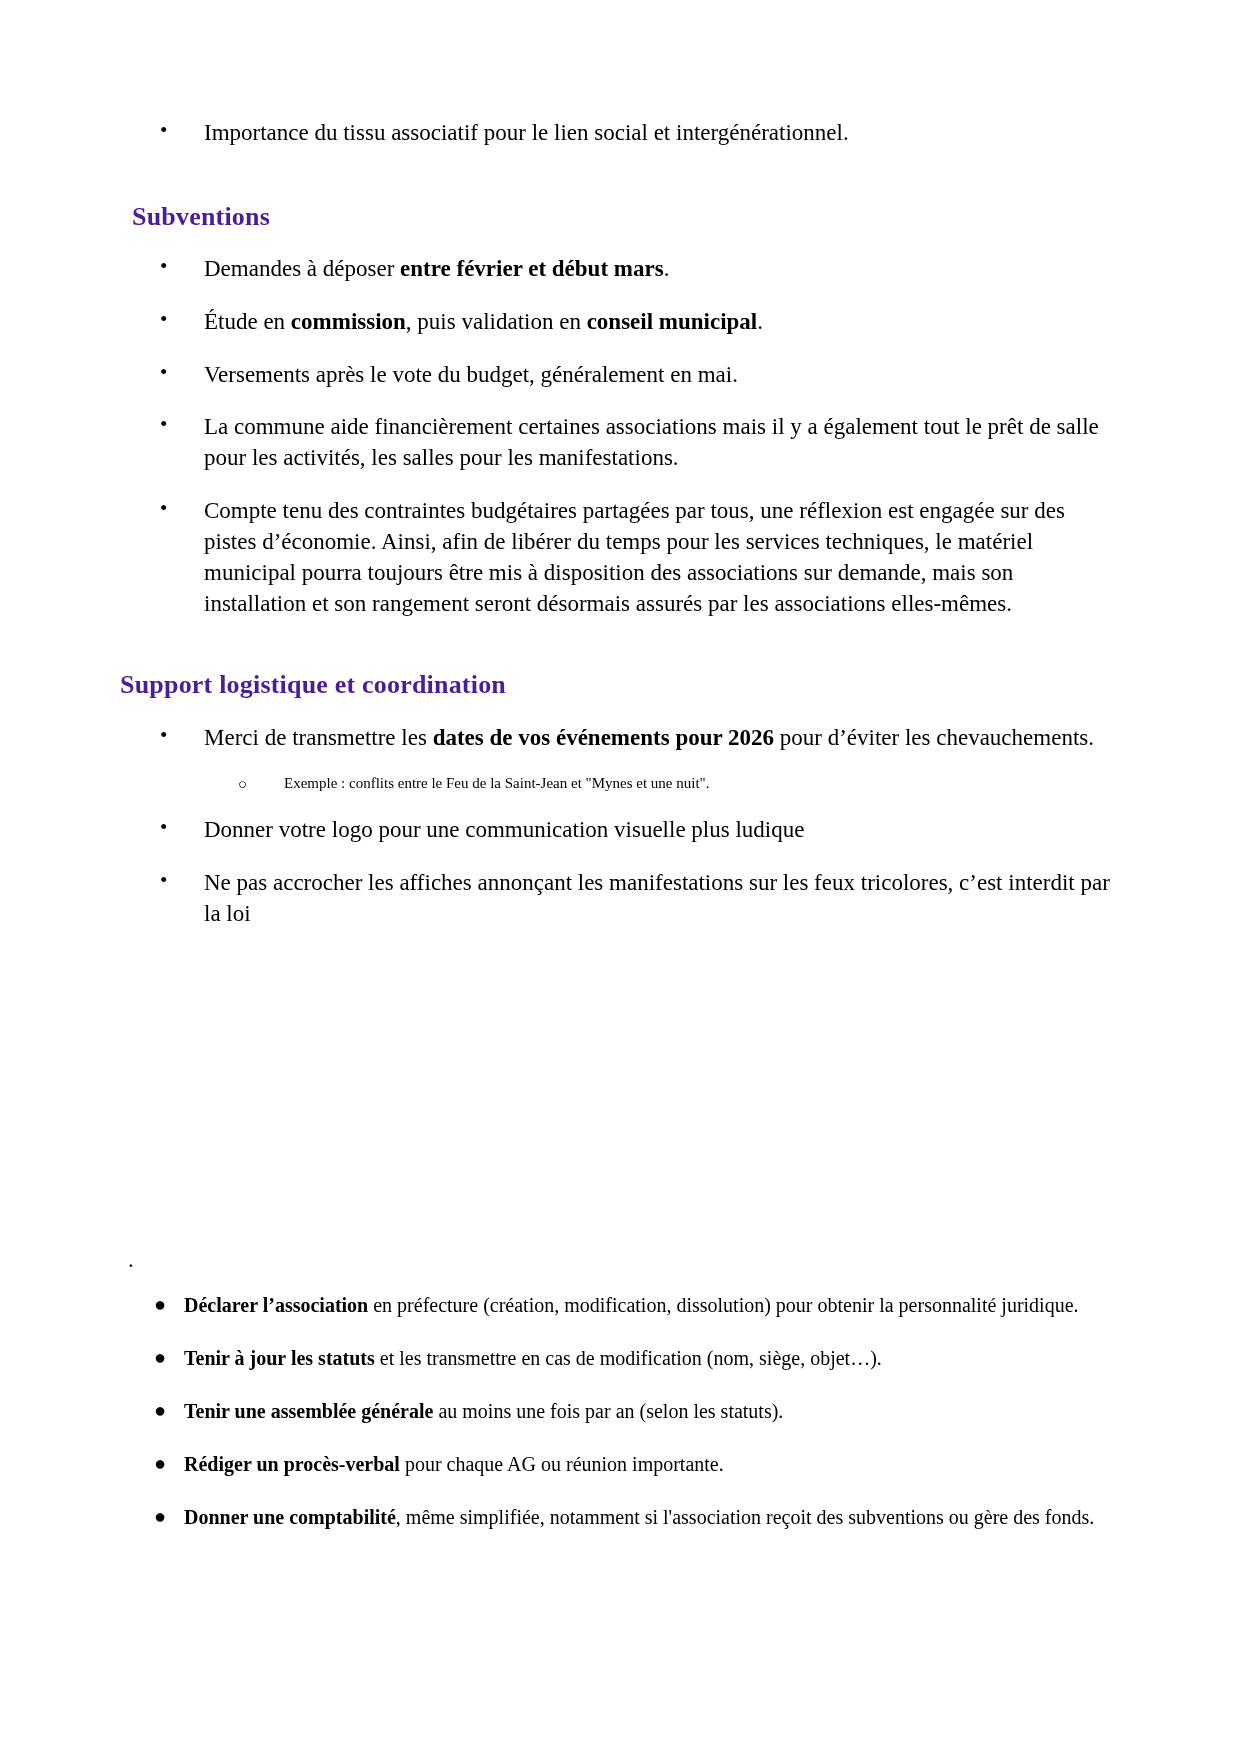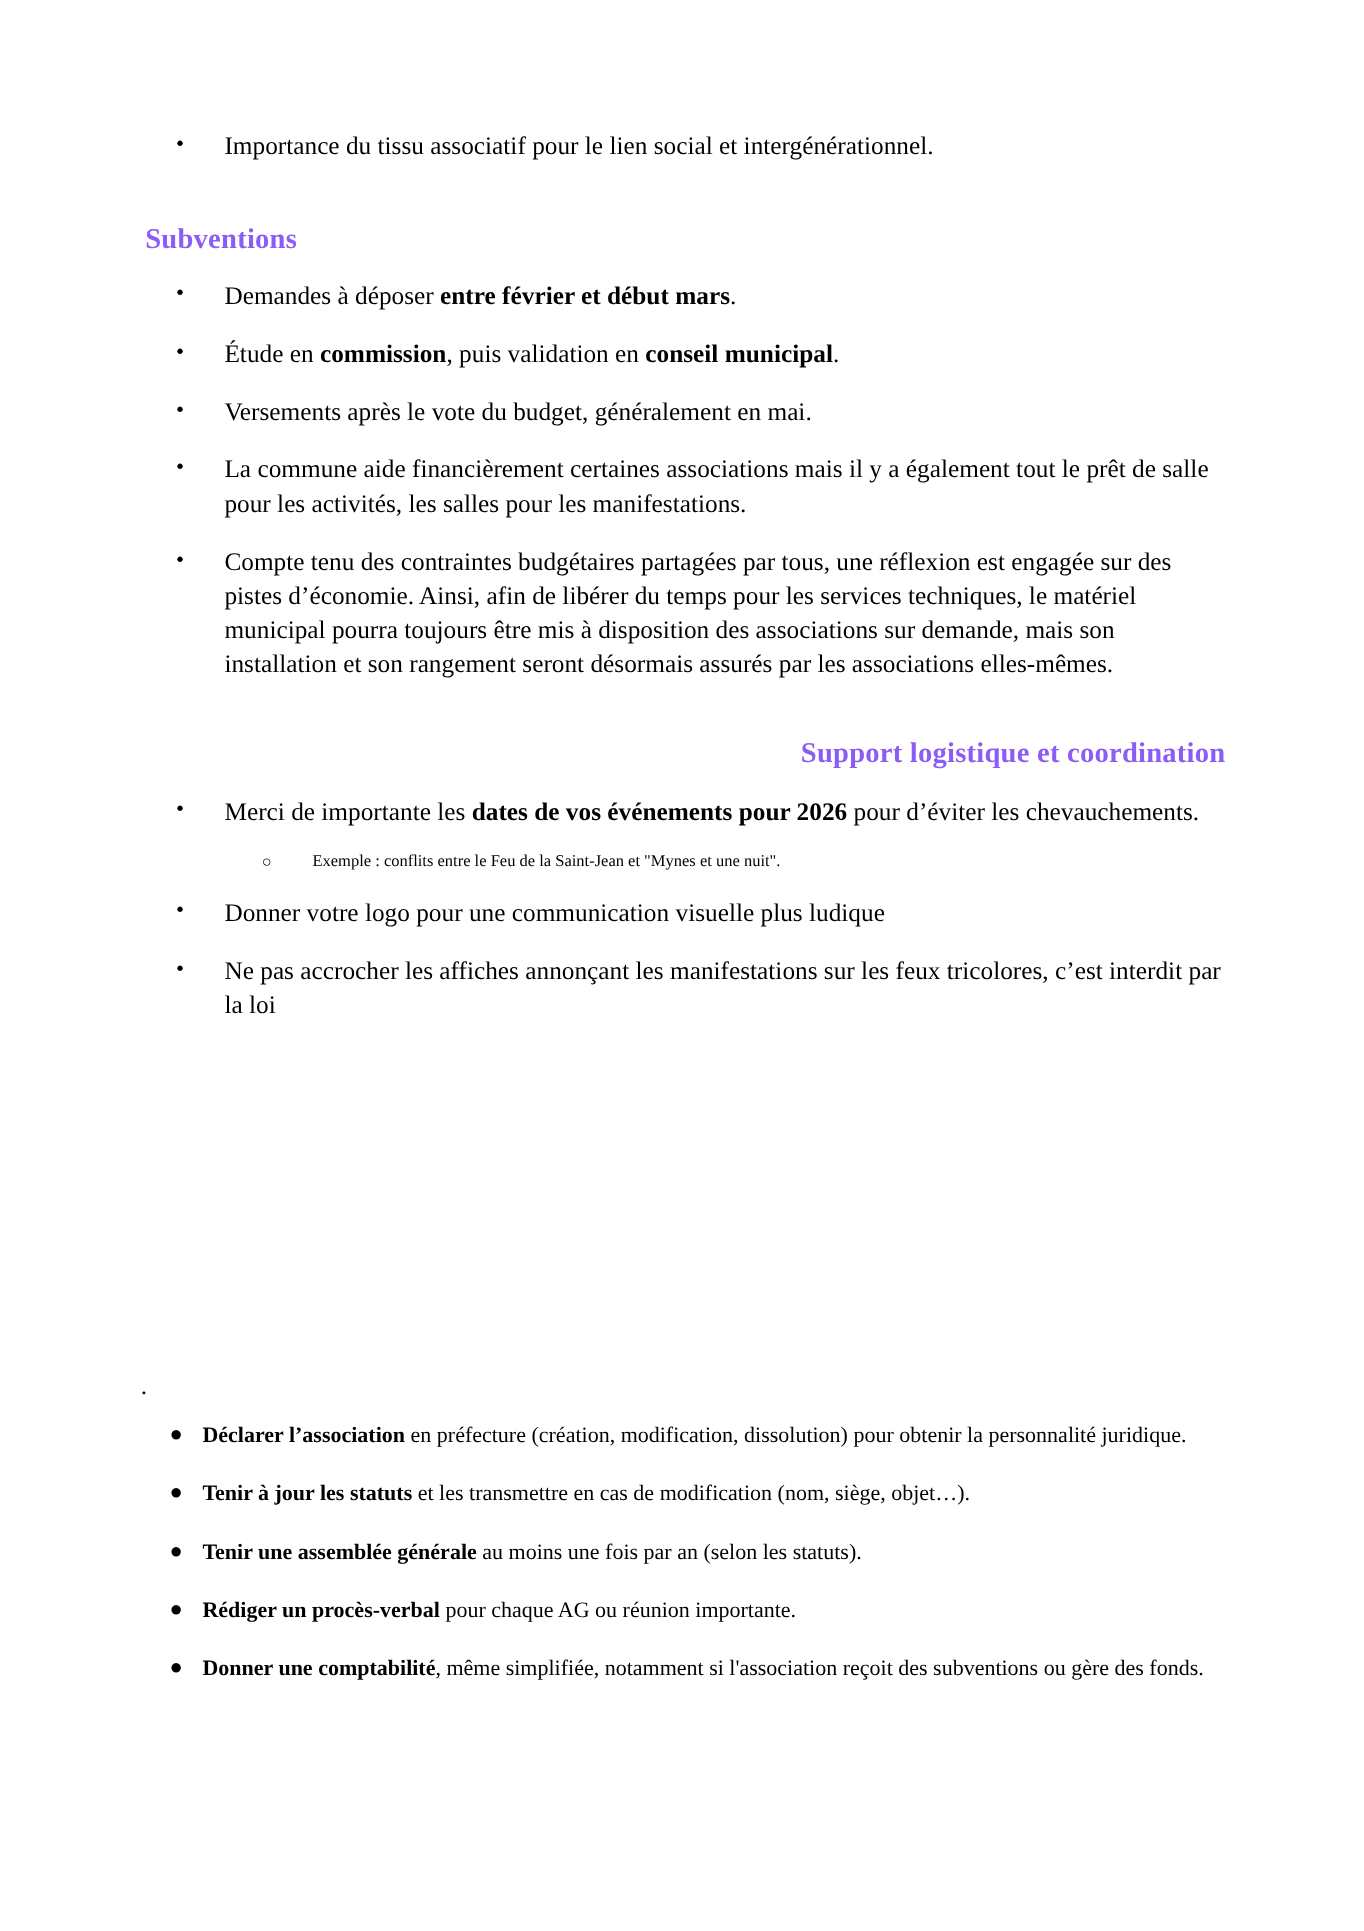--- a/index.html
+++ b/index.html
@@ -20,27 +20,27 @@
     height: 1755px;
     box-sizing: border-box;
     padding: 96px 118px 60px 118px;
   }
 
   
   .heading {
     font-family: "Liberation Serif", "DejaVu Serif", serif;
     font-weight: bold;
     font-size: 26px;
-    color: #8b5cf6;
+    color: #4c1d95;
     letter-spacing: 0.2px;
     margin: 0;
     line-height: 1.2;
   }
   .heading.h-subventions { margin: 52px 0 0 14px; }
-  .heading.h-support     { margin: 50px 0 0 2px; text-align: right; }
+  .heading.h-support     { margin: 50px 0 0 2px; }
   .heading.h-rappels     { margin: 0 0 0 12px; }
 
   
   ul.lvl1 {
     list-style: none;
     margin: 0;
     padding: 0;
   }
   ul.lvl1 > li {
     position: relative;
@@ -133,21 +133,21 @@
       <li><span>Demandes à déposer </span><b>entre février et début mars</b><span>.</span></li>
       <li><span>Étude en </span><b>commission</b><span>, puis validation en </span><b>conseil municipal</b><span>.</span></li>
       <li><span>Versements après le vote du budget, généralement en mai.</span></li>
       <li><span>La commune aide financièrement certaines associations mais il y a également tout le prêt de salle pour les activités, les salles pour les manifestations.</span></li>
       <li><span>Compte tenu des contraintes budgétaires partagées par tous, une réflexion est engagée sur des pistes d’économie. Ainsi, afin de libérer du temps pour les services techniques, le matériel municipal pourra toujours être mis à disposition des associations sur demande, mais son installation et son rangement seront désormais assurés par les associations elles-mêmes.</span></li>
     </ul>
 
   <h2 class="heading h-support">Support logistique et coordination</h2>
 
   <ul class="lvl1 sec-support-list">
-      <li><span>Merci de importante les </span><b>dates de vos événements pour 2026</b><span> pour d’éviter les chevauchements.</span><ul class="lvl2">
+      <li><span>Merci de transmettre les </span><b>dates de vos événements pour 2026</b><span> pour d’éviter les chevauchements.</span><ul class="lvl2">
           <li>Exemple : conflits entre le Feu de la Saint-Jean et "Mynes et une nuit".</li>
         </ul></li>
       <li><span>Donner votre logo pour une communication visuelle plus ludique</span></li>
       <li><span>Ne pas accrocher les affiches annonçant les manifestations sur les feux tricolores, c’est interdit par la loi</span></li>
     </ul>
 
   <div class="spacer-big"></div>
 
   <div class="rappels-wrap">
 

